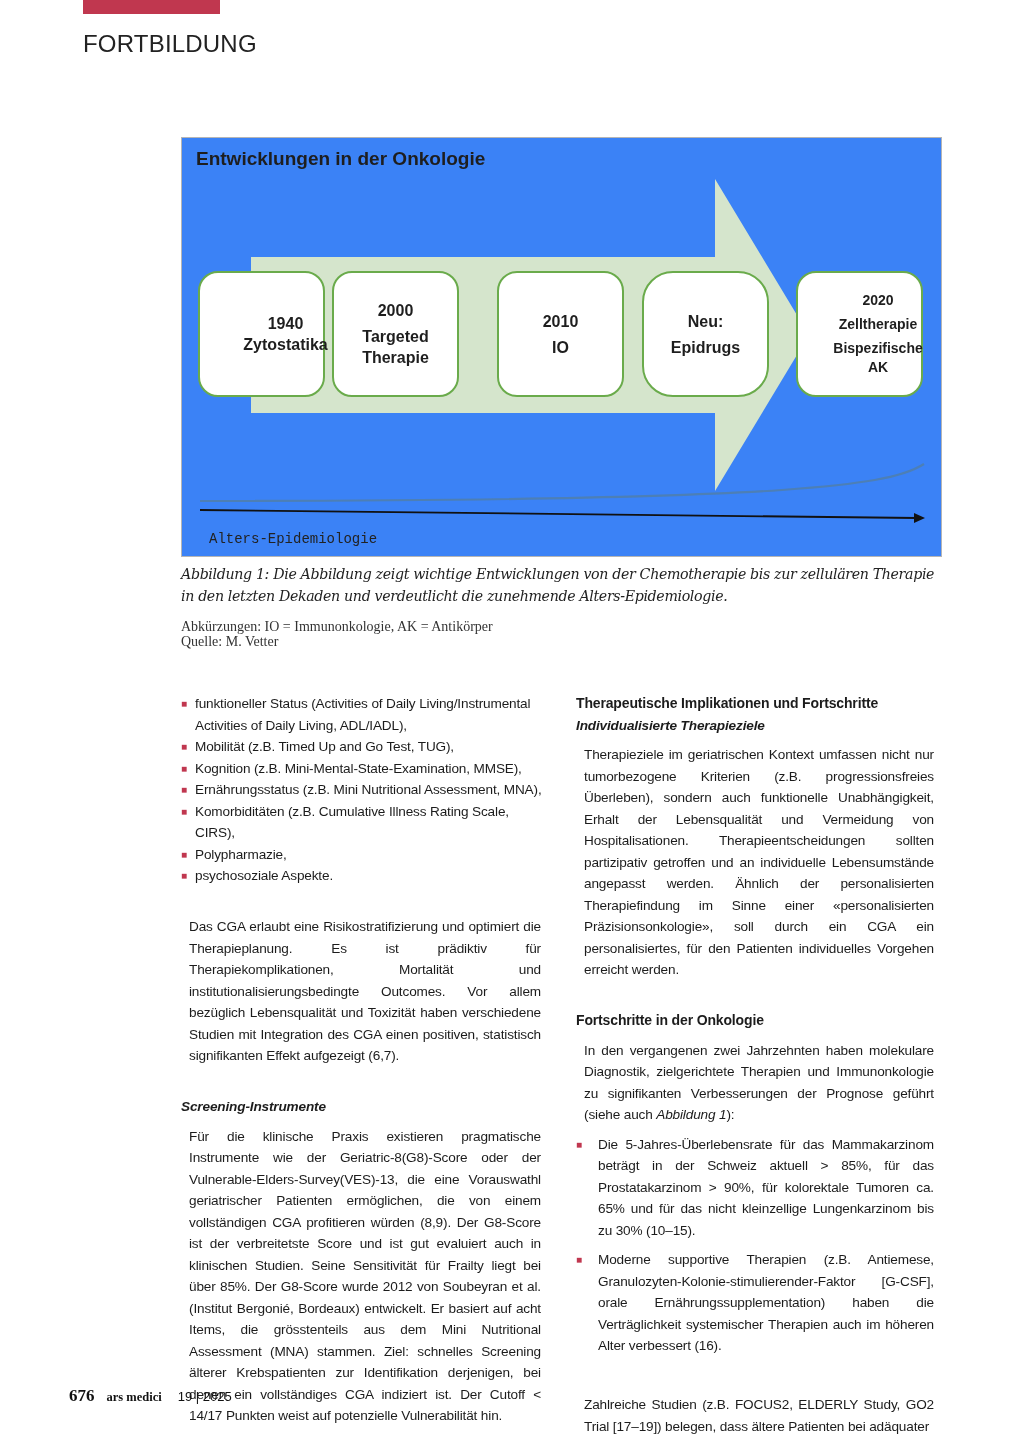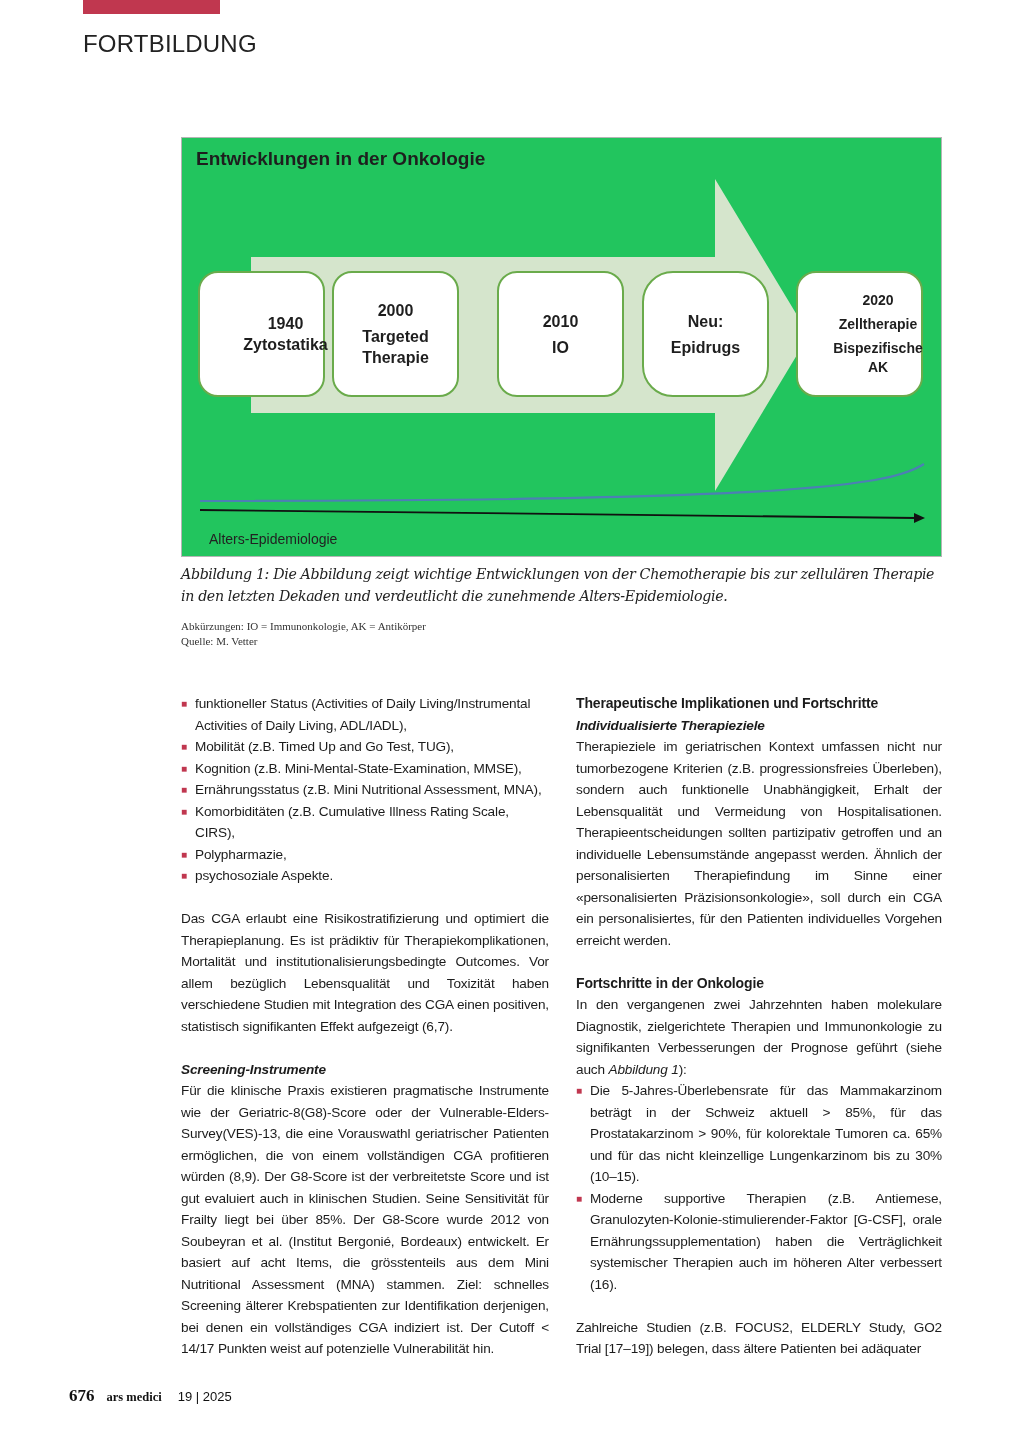--- a/index.html
+++ b/index.html
@@ -1,35 +1,35 @@
 <!DOCTYPE html>
 <html><head>
   <meta charset="utf-8">
   <style>
     html, body { margin: 0; padding: 0; background: #ffffff; }
     body { width: 1024px; height: 1448px; position: relative; overflow: hidden; font-family: "DejaVu Sans", sans-serif; color: #1a1a1a; }
     .accent-bar { position: absolute; left: 83px; top: 0; width: 137px; height: 14px; background: #c0374f; }
     .section-label { position: absolute; left: 83px; top: 30px; font-family: "Liberation Sans", sans-serif; font-size: 24px; letter-spacing: 0.2px; color: #222; }
 
-    .figure { position: absolute; left: 181px; top: 137px; width: 759px; height: 418px; border: 1px solid #b5b5b5; background: #22c55e; }
+    .figure { position: absolute; left: 181px; top: 137px; width: 759px; height: 418px; border: 1px solid #b5b5b5; background: #3b82f6; }
     .figure svg { position: absolute; left: 0; top: 0; }
     .fig-title { position: absolute; left: 14px; top: 10px; font-family: "Liberation Sans", sans-serif; font-weight: bold; font-size: 19px; color: #1e1e1e; }
-    .epi-label { position: absolute; left: 27px; top: 393px; font-family: Liberation Sans, sans-serif; font-size: 14px; color: #222; }
+    .epi-label { position: absolute; left: 27px; top: 393px; font-family: Liberation Mono, monospace; font-size: 14px; color: #222; }
     .tbox { position: absolute; top: 133px; height: 126px; width: 127px; border: 2px solid #6aab4b; border-radius: 20px; background: #fff; display: flex; flex-direction: column; align-items: center; justify-content: center; text-align: center; font-family: "Liberation Sans", sans-serif; font-weight: bold; font-size: 16px; line-height: 21px; color: #1e1e1e; box-sizing: border-box; }
     .tbox span { display: block; }
     .tbox .gap { margin-top: 5px; }
     .tbox.small { font-size: 14px; line-height: 19px; }
 
     .caption { position: absolute; left: 181px; top: 563px; width: 762px; font-family: "DejaVu Serif", serif; font-style: italic; font-size: 14.2px; line-height: 22px; color: #222; letter-spacing: -0.35px; }
-    .abbr { position: absolute; left: 181px; top: 619px; font-family: "Liberation Serif", serif; font-size: 11px; line-height: 15px; color: #333; }
+    .abbr { position: absolute; left: 181px; top: 619px; font-family: "Liberation Serif", serif; font-size: 14px; line-height: 15px; color: #333; }
 
     .col { position: absolute; top: 693px; width: 370px; font-family: "Liberation Sans", sans-serif; font-size: 13.6px; line-height: 21.5px; color: #1c1c1c; letter-spacing: -0.15px; }
     .col.left { left: 181px; width: 368px; }
     .col.right { left: 576px; width: 366px; }
-    .col p { margin: 0; text-align: justify; }
+    .col p { margin: 8px; text-align: justify; }
     .col .spacer { height: 21.5px; }
     .col ul { list-style: none; margin: 0; padding: 0; }
     .col li { position: relative; padding-left: 14px; }
     .col li .bullet { position: absolute; left: 0; top: 0; color: #c0374f; font-size: 10px; }
     .col .h-bold { font-weight: bold; font-size: 14px; }
     .col .h-italic { font-weight: bold; font-style: italic; }
     .col em { font-style: italic; }
 
     .footer { position: absolute; left: 69px; top: 1386px; font-family: "Liberation Serif", serif; color: #111; white-space: nowrap; }
     .footer .pg { font-weight: bold; font-size: 17px; }

